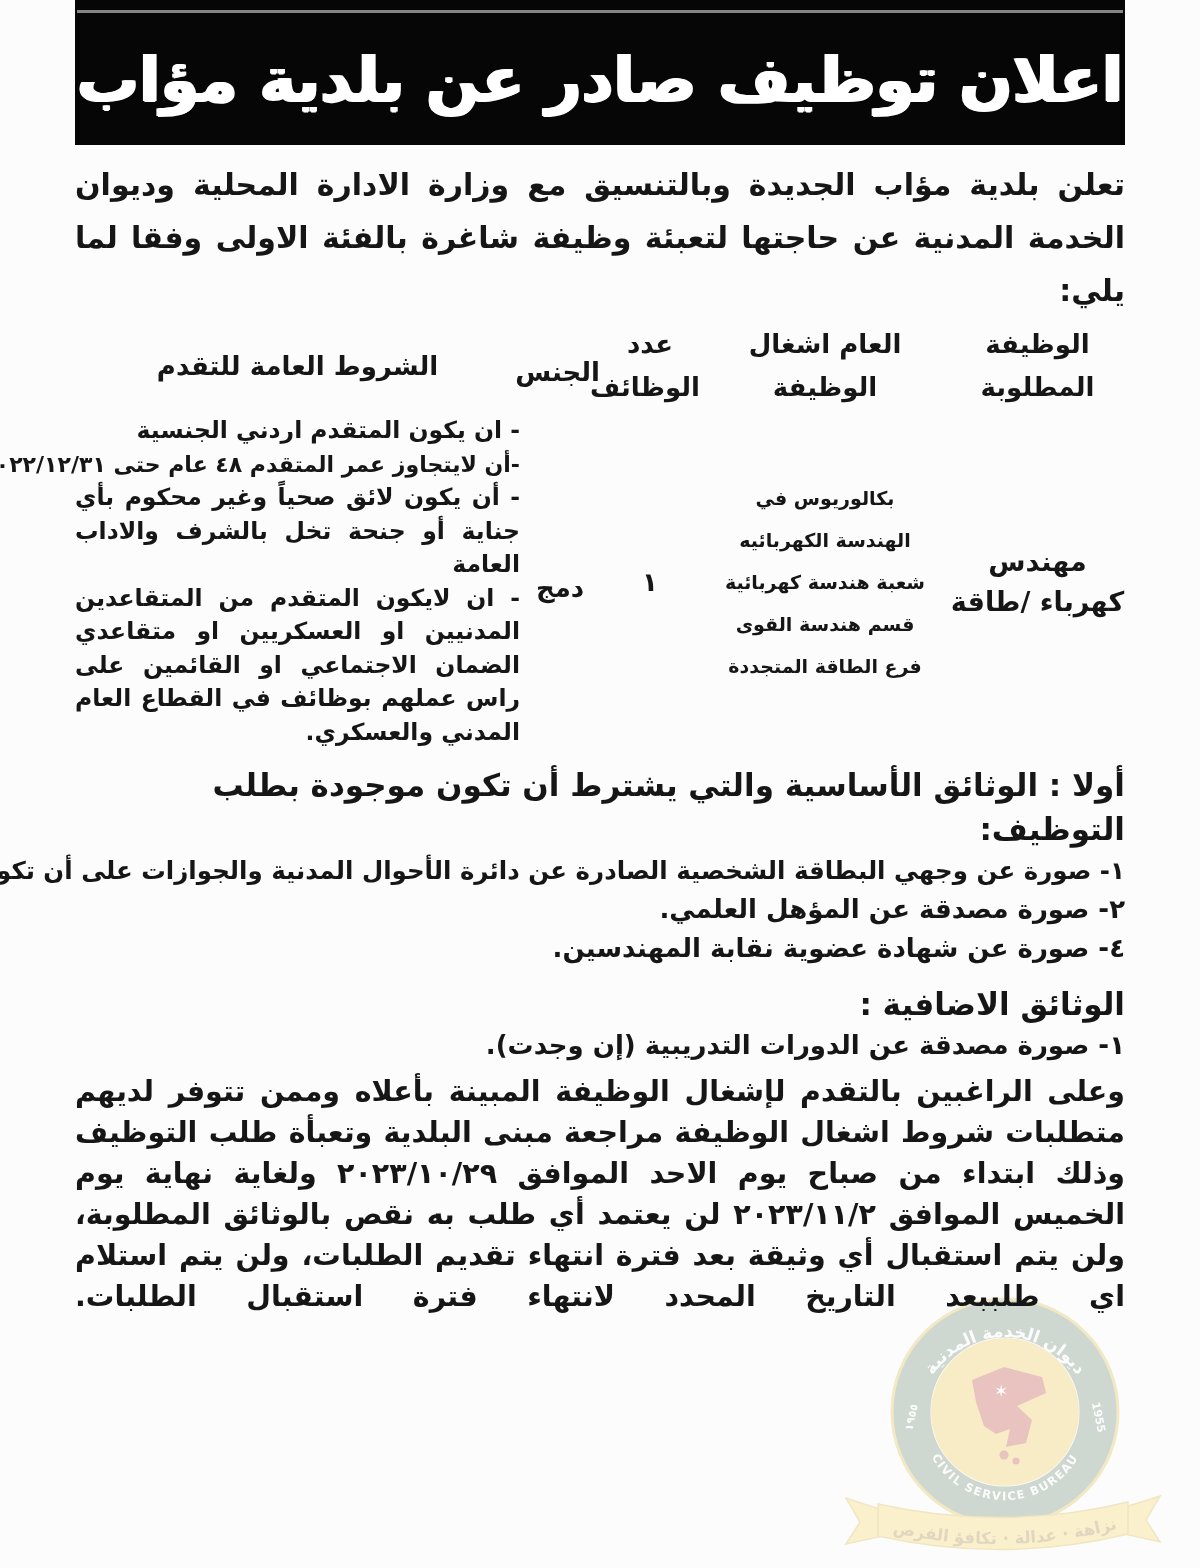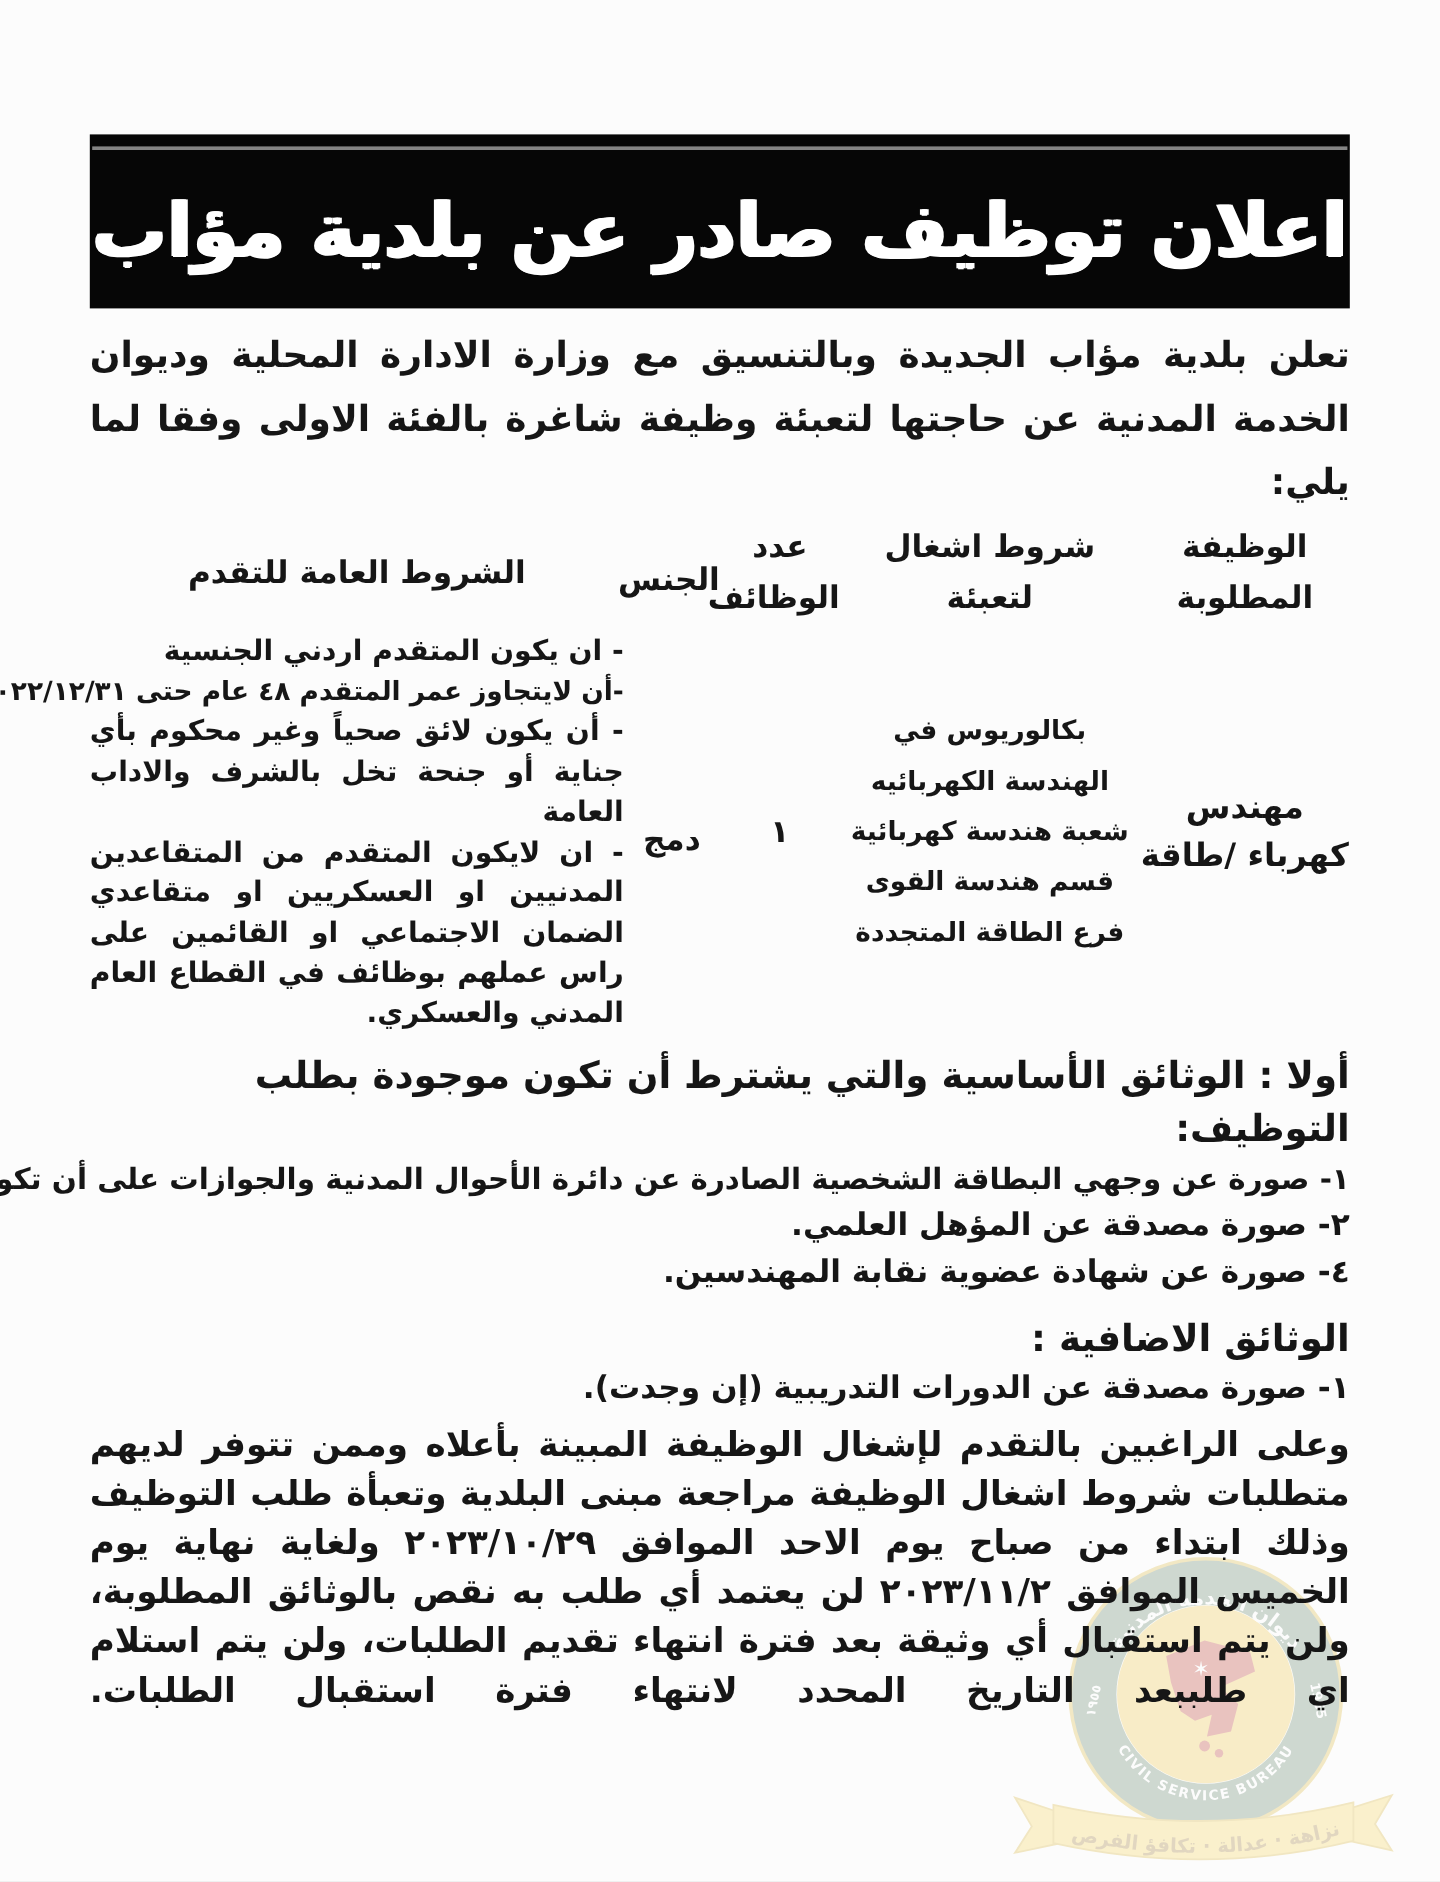--- a/index.html
+++ b/index.html
@@ -12,21 +12,21 @@
     background: #fcfcfc;
     direction: rtl;
     font-family: "DejaVu Sans", "Liberation Sans", sans-serif;
     font-weight: 700;
     color: #161616;
     overflow: hidden;
   }
   .content { position: absolute; top: 0; right: 75px; width: 1050px; z-index: 2; }
 
   
-  .banner { margin-top: 112px; height: 145px; background: #060606; position: relative; }
+  .banner { height: 145px; background: #060606; position: relative; }
   .banner-topline { position: absolute; top: 10px; left: 2px; right: 2px; height: 3px; background: #858585; }
   .banner-title {
     position: absolute; top: 14px; bottom: 0; left: 0; right: 0;
     display: flex; align-items: center; justify-content: center;
     color: #ffffff; font-size: 62px; white-space: nowrap; letter-spacing: 0px;
     text-shadow: 1.4px 0 #fff, -1.4px 0 #fff, 0 1px #fff;
   }
 
   
   .intro {
@@ -37,21 +37,21 @@
   
   .jobtable { margin-top: 6px; }
   .thead { display: flex; align-items: center; text-align: center; font-size: 26px; line-height: 43px; }
   .tbody { display: flex; align-items: center; margin-top: 5px; }
   .c-pos    { width: 175px; }
   .c-cond   { width: 250px; }
   .c-count  { width: 100px; }
   .c-gender { width: 80px; margin-top: 13px;  }
   .c-gen    { width: 445px; }
   .tbody .c-pos  { font-size: 27px; line-height: 40px; text-align: center; }
-  .tbody .c-cond { font-size: 22px; line-height: 42px; text-align: center; }
+  .tbody .c-cond { font-size: 19px; line-height: 42px; text-align: center; }
   .tbody .c-count, .tbody .c-gender { font-size: 26px; text-align: center; }
   .tbody .c-gen { align-self: flex-start; font-size: 23.5px; line-height: 33.5px; text-align: justify; letter-spacing: -0.3px; }
   .gen-item { text-align: justify; }
   .gen-item.oneline { white-space: nowrap; font-size: 22px; letter-spacing: -0.8px; }
 
   
   .section-title { font-size: 31px; line-height: 44px; margin-top: 14px; letter-spacing: -0.3px; }
   .doc-item { font-size: 26px; line-height: 39px; letter-spacing: -0.2px; }
   .doc-item.longline { font-size: 24.5px; letter-spacing: -0.6px; white-space: nowrap; }
 
@@ -113,21 +113,21 @@
     <div class="banner">
       <div class="banner-topline"></div>
       <div class="banner-title">اعلان توظيف صادر عن بلدية مؤاب</div>
     </div>
 
     <p class="intro">تعلن بلدية مؤاب الجديدة وبالتنسيق مع وزارة الادارة المحلية وديوان الخدمة المدنية عن حاجتها لتعبئة وظيفة شاغرة بالفئة الاولى وفقا لما يلي:</p>
 
     <div class="jobtable">
       <div class="thead">
         <div class="c-pos">الوظيفة المطلوبة</div>
-        <div class="c-cond">شروط اشغال لتعبئة</div>
+        <div class="c-cond">العام اشغال الوظيفة</div>
         <div class="c-count">عدد الوظائف</div>
         <div class="c-gender">الجنس</div>
         <div class="c-gen">الشروط العامة للتقدم</div>
       </div>
       <div class="tbody">
         <div class="c-pos">
           <div>مهندس</div>
           <div>كهرباء /طاقة</div>
         </div>
         <div class="c-cond">

